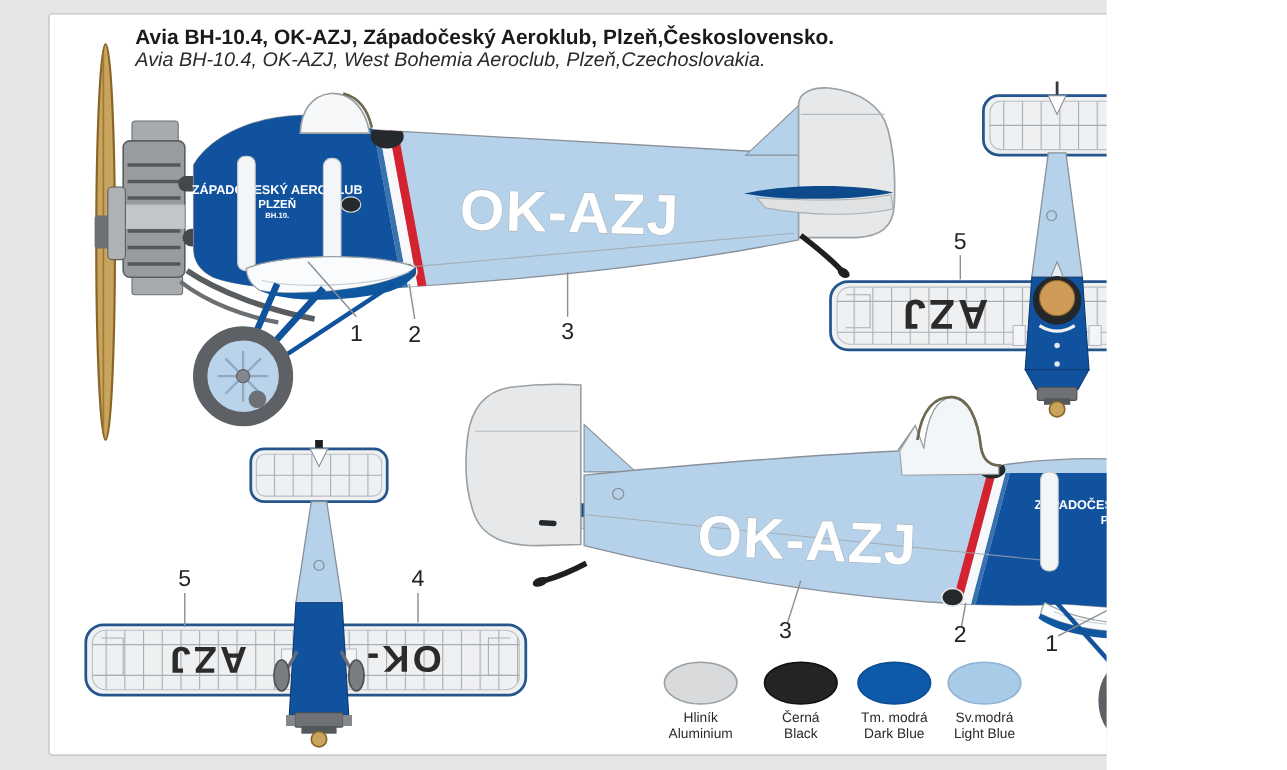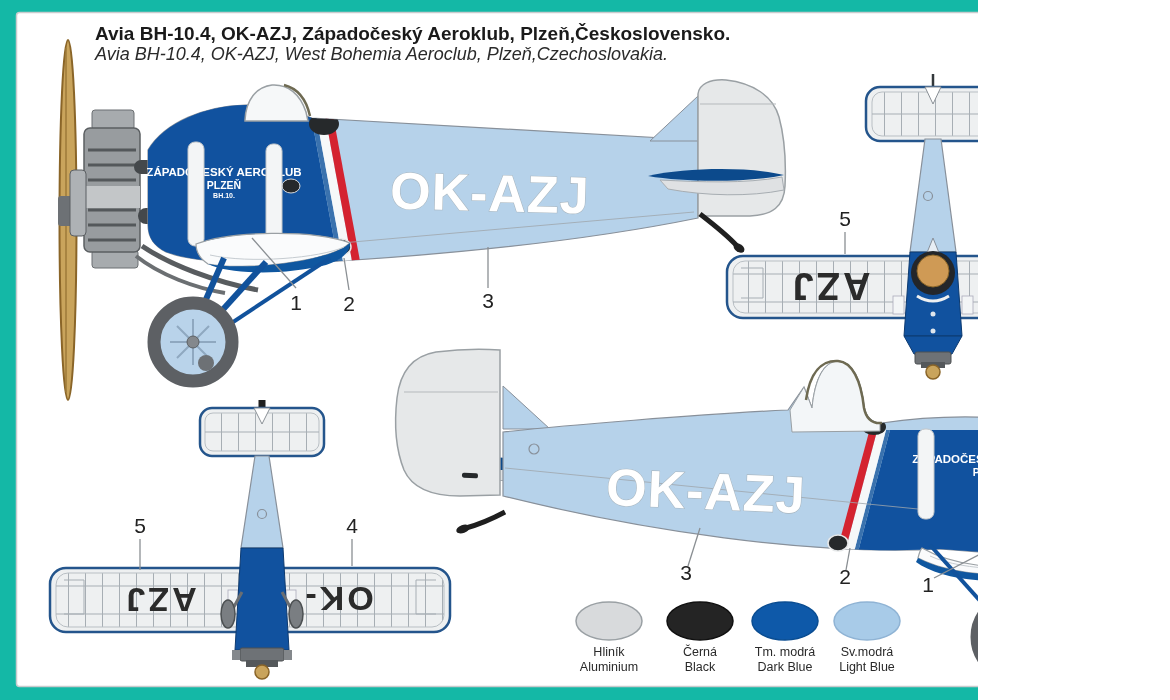--- a/index.html
+++ b/index.html
@@ -1,17 +1,17 @@
 <!DOCTYPE html>
 <html><head>
 <meta charset="utf-8">
 <style>
   html,body{margin:0;padding:0;background:#ffffff;}
-  .sheet{position:relative;width:978px;height:700px;background:#14b8a6;overflow:hidden;
-         font-family:"Liberation Sans",sans-serif;}
+  .sheet{position:relative;width:978px;height:700px;background:#e5e5e5;overflow:hidden;
+         font-family:"Liberation Sans",sans-serif;padding-left:28px;}
   svg{display:block;}
   text{font-family:"Liberation Sans",sans-serif;}
   .title-cs{font-weight:bold;font-size:19px;fill:#1a1a1a;}
   .title-en{font-style:italic;font-size:18px;fill:#2a2a2a;}
   .club{fill:#ffffff;font-weight:bold;text-anchor:middle;}
   .reg{fill:#ffffff;font-weight:bold;text-anchor:middle;letter-spacing:1px;
        stroke:#a9b6bf;stroke-width:1.1;paint-order:stroke;}
   .wingreg{fill:#2b2b2b;font-weight:bold;text-anchor:middle;letter-spacing:3px;}
   .callout-num{font-size:21px;fill:#222222;text-anchor:middle;}
   .legend-cs,.legend-en{font-size:12.5px;fill:#2a2a2a;text-anchor:middle;}

